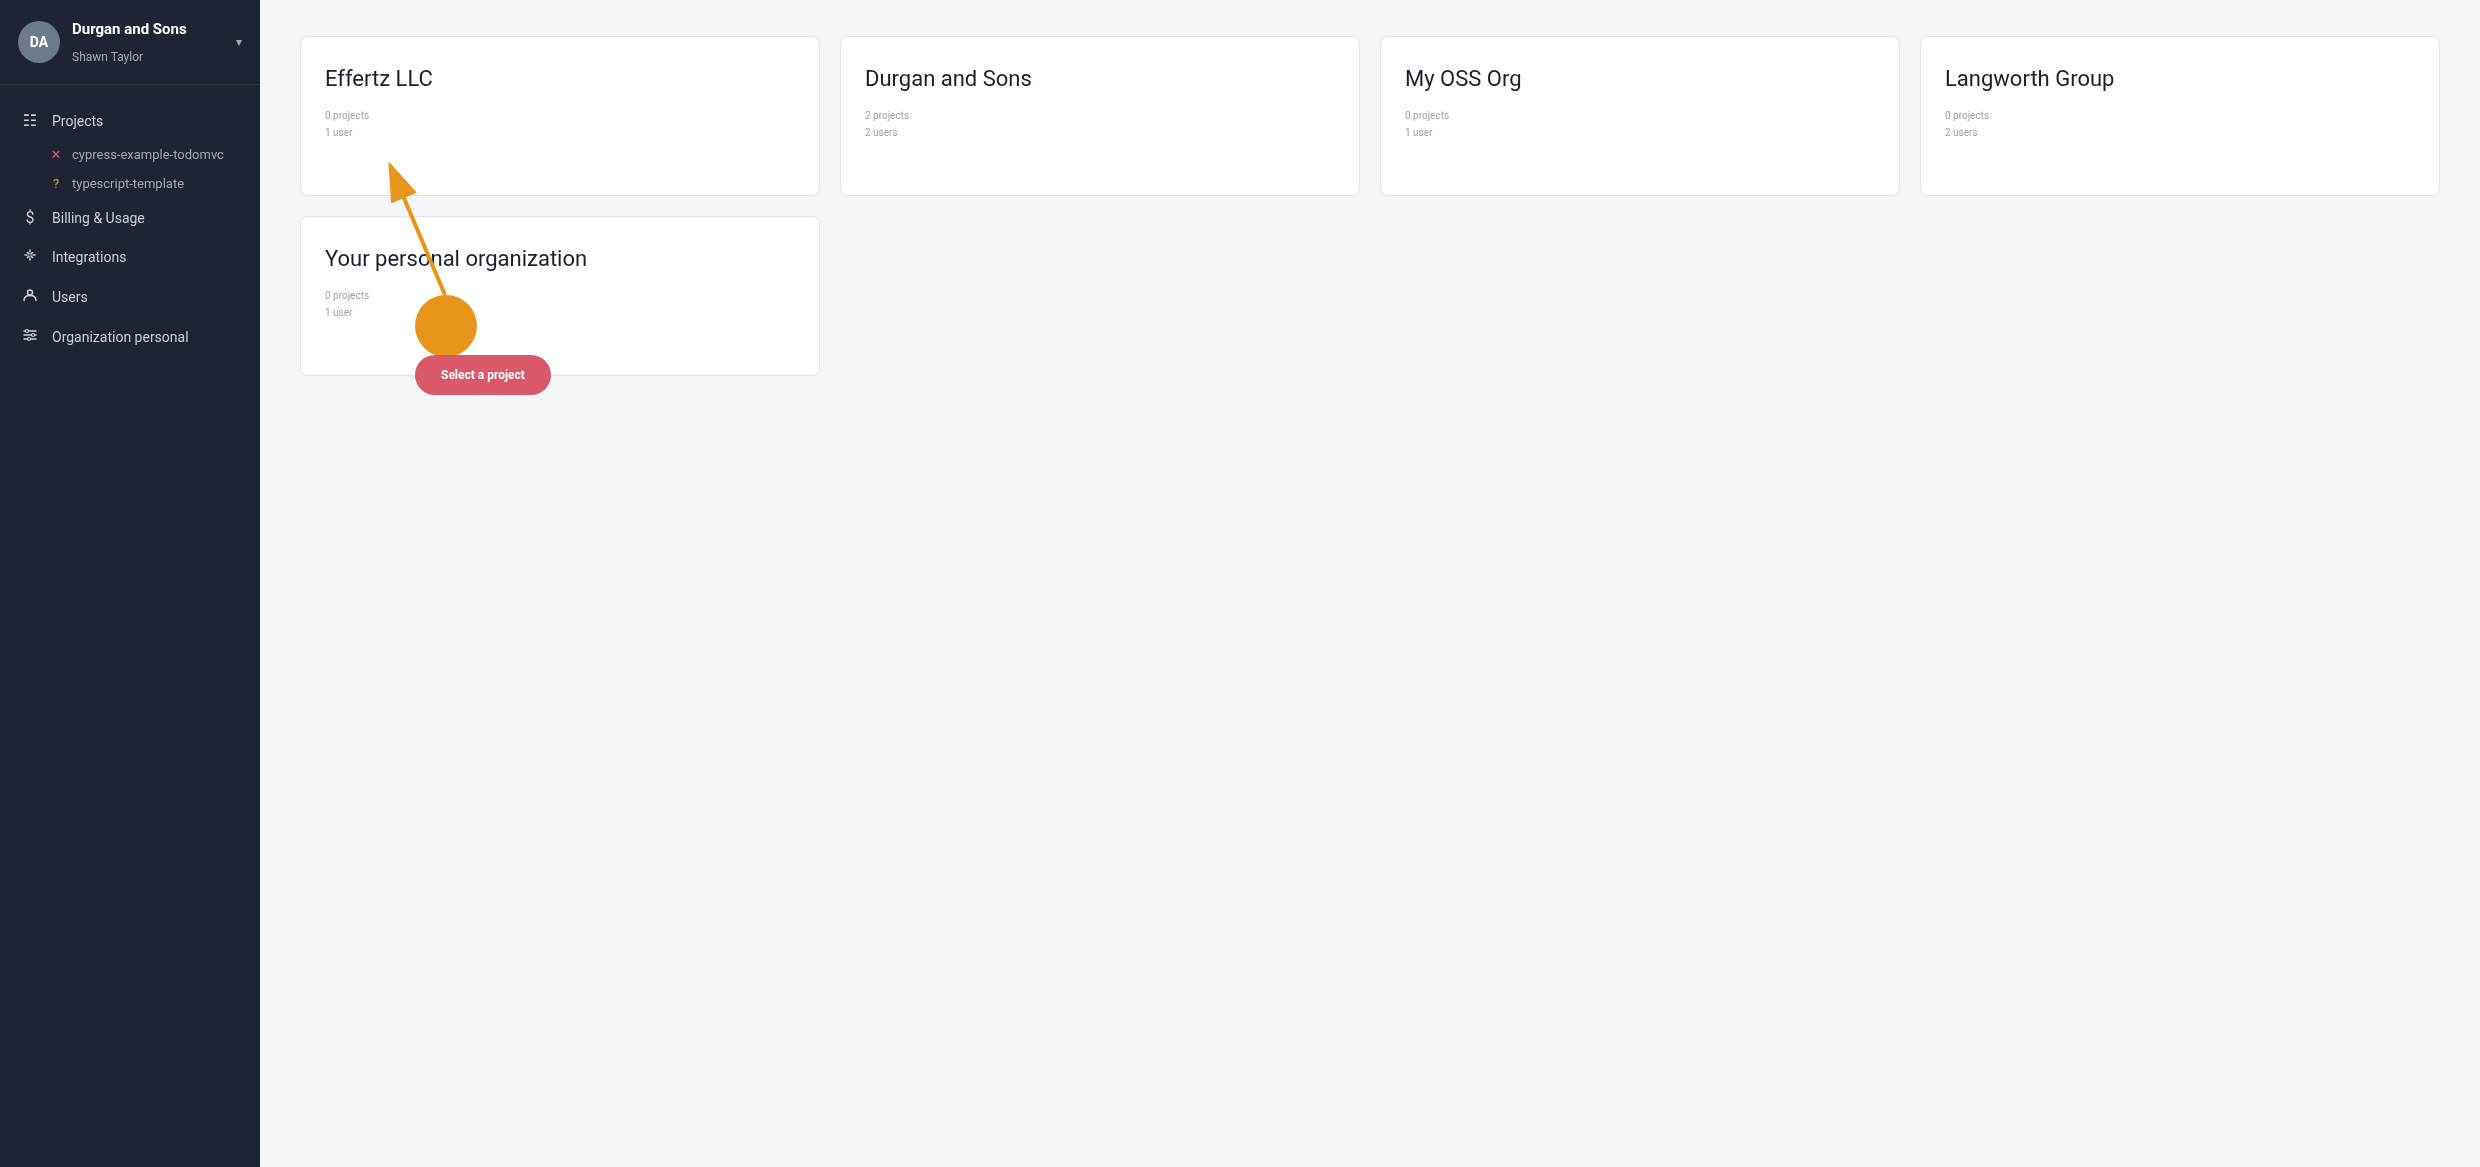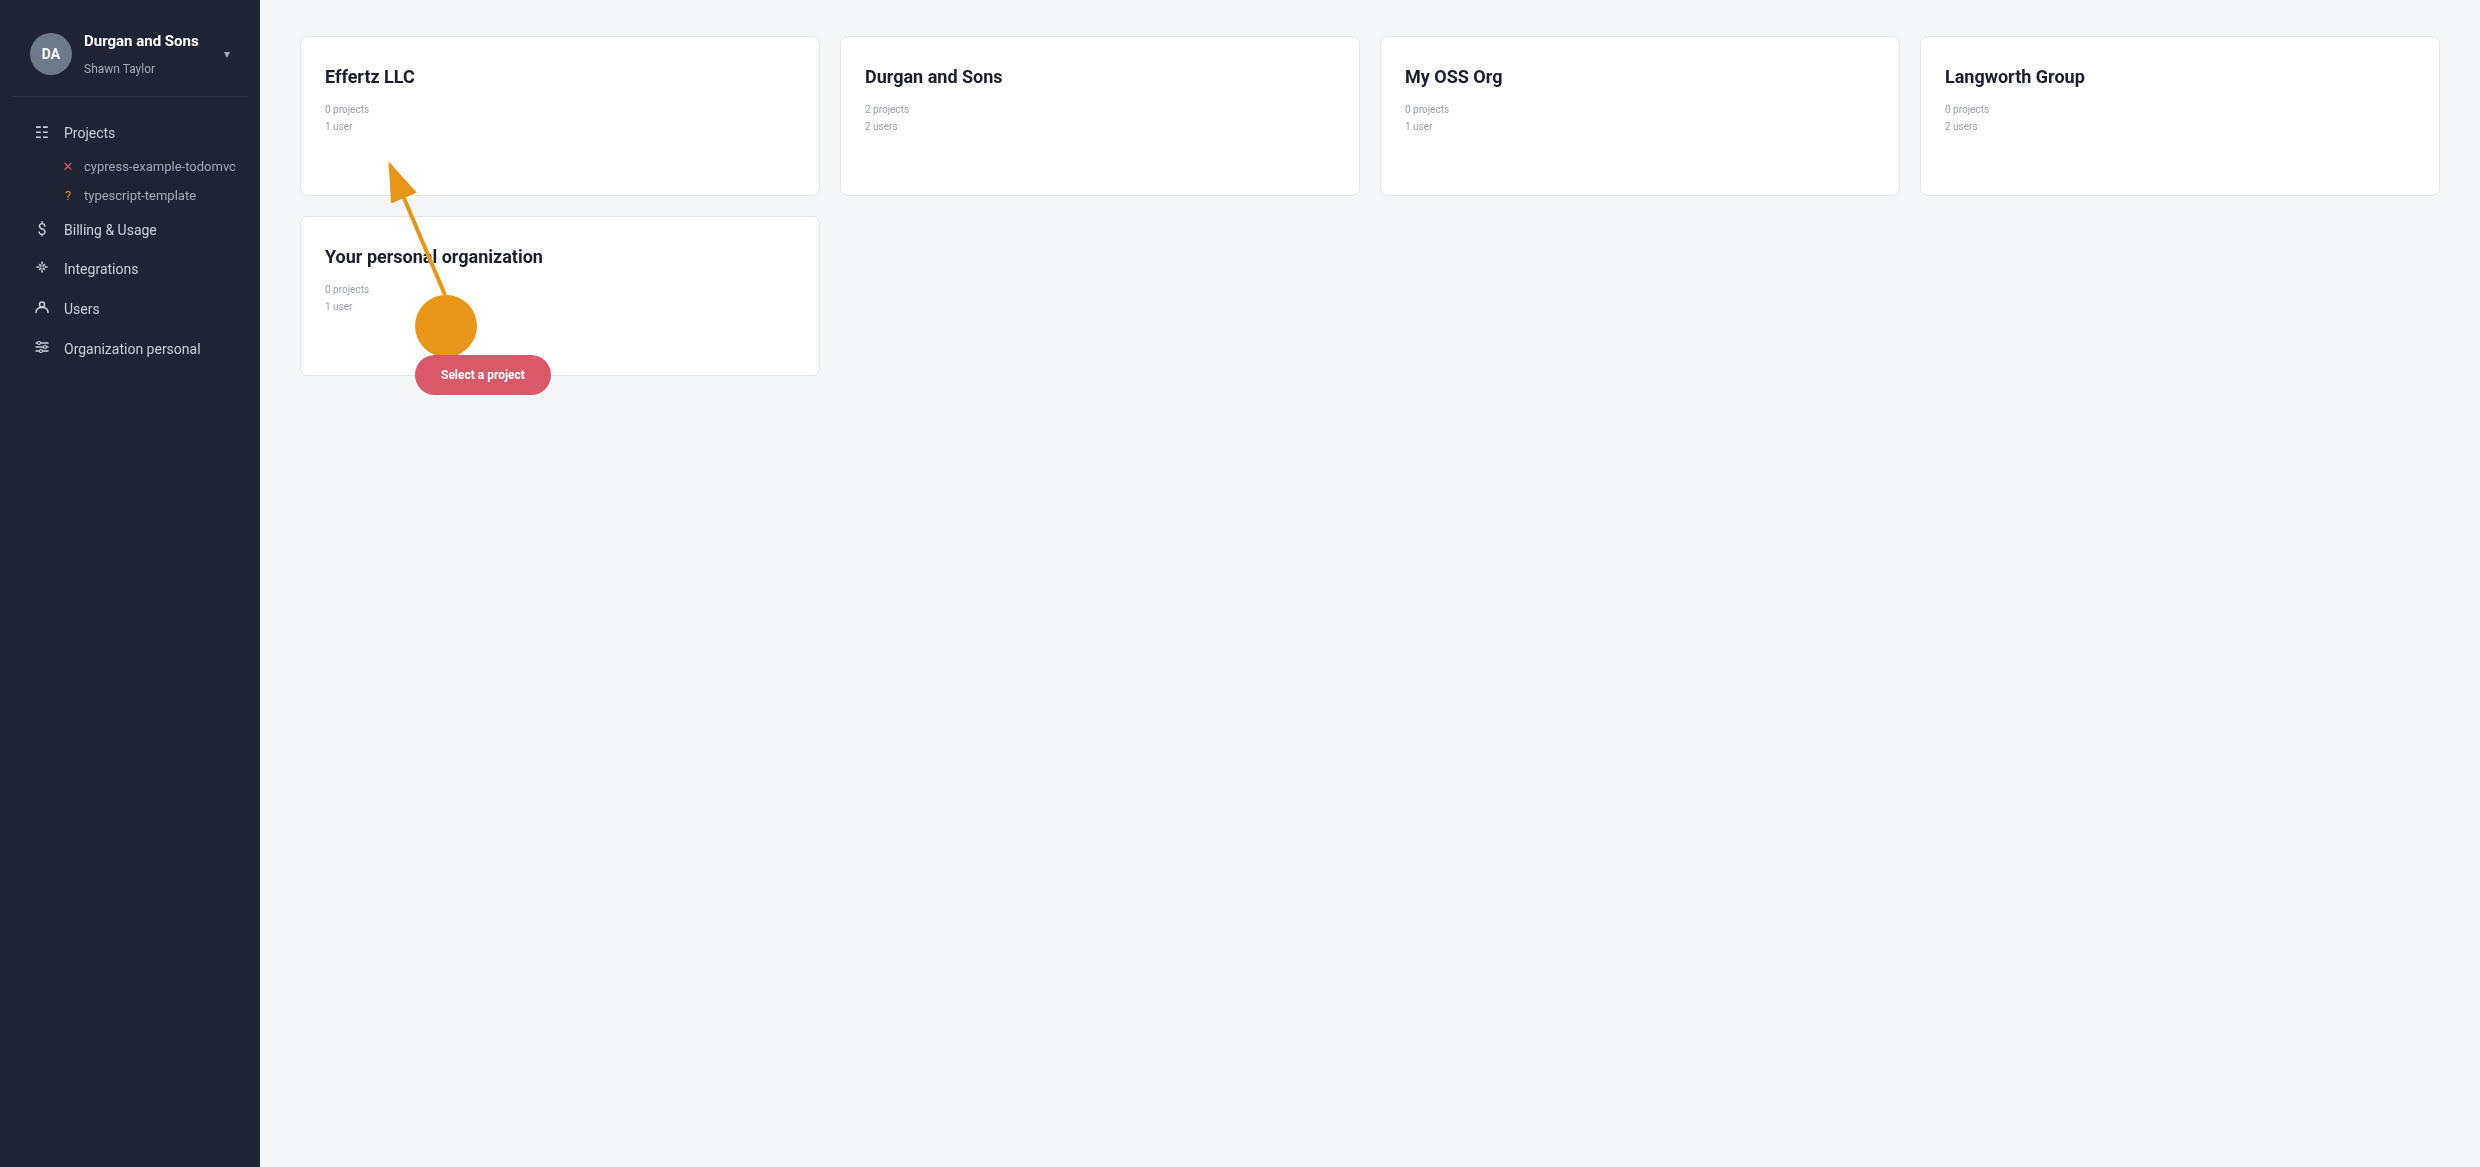--- a/index.html
+++ b/index.html
@@ -6,21 +6,21 @@
     body { font-family: -apple-system, BlinkMacSystemFont, 'Segoe UI', Roboto, sans-serif; display: flex; height: 100vh; background: #f5f6f7; }
 
     
     .sidebar {
       width: 260px;
       min-width: 260px;
       background: #1e2433;
       color: #fff;
       display: flex;
       flex-direction: column;
-      padding: 12px;
+      padding: 0;
     }
     .sidebar-header {
       display: flex;
       align-items: center;
       padding: 20px 18px;
       gap: 12px;
       border-bottom: 1px solid rgba(255,255,255,0.08);
     }
     .avatar {
       width: 42px;
@@ -111,22 +111,22 @@
       background: #fff;
       border: 1px solid #e2e5e9;
       border-radius: 8px;
       padding: 28px 24px;
       cursor: pointer;
       transition: box-shadow 0.15s;
       min-height: 160px;
     }
 
     .org-card-name {
-      font-size: 18px;
-      font-weight: 700;
+      font-size: 22px;
+      font-weight: 400;
       color: #1a1f2e;
       margin-bottom: 16px;
       line-height: 1.3;
     }
     .org-card-stat {
       font-size: 10px;
       color: #9aa0ac;
       margin-bottom: 6px;
     }
 

